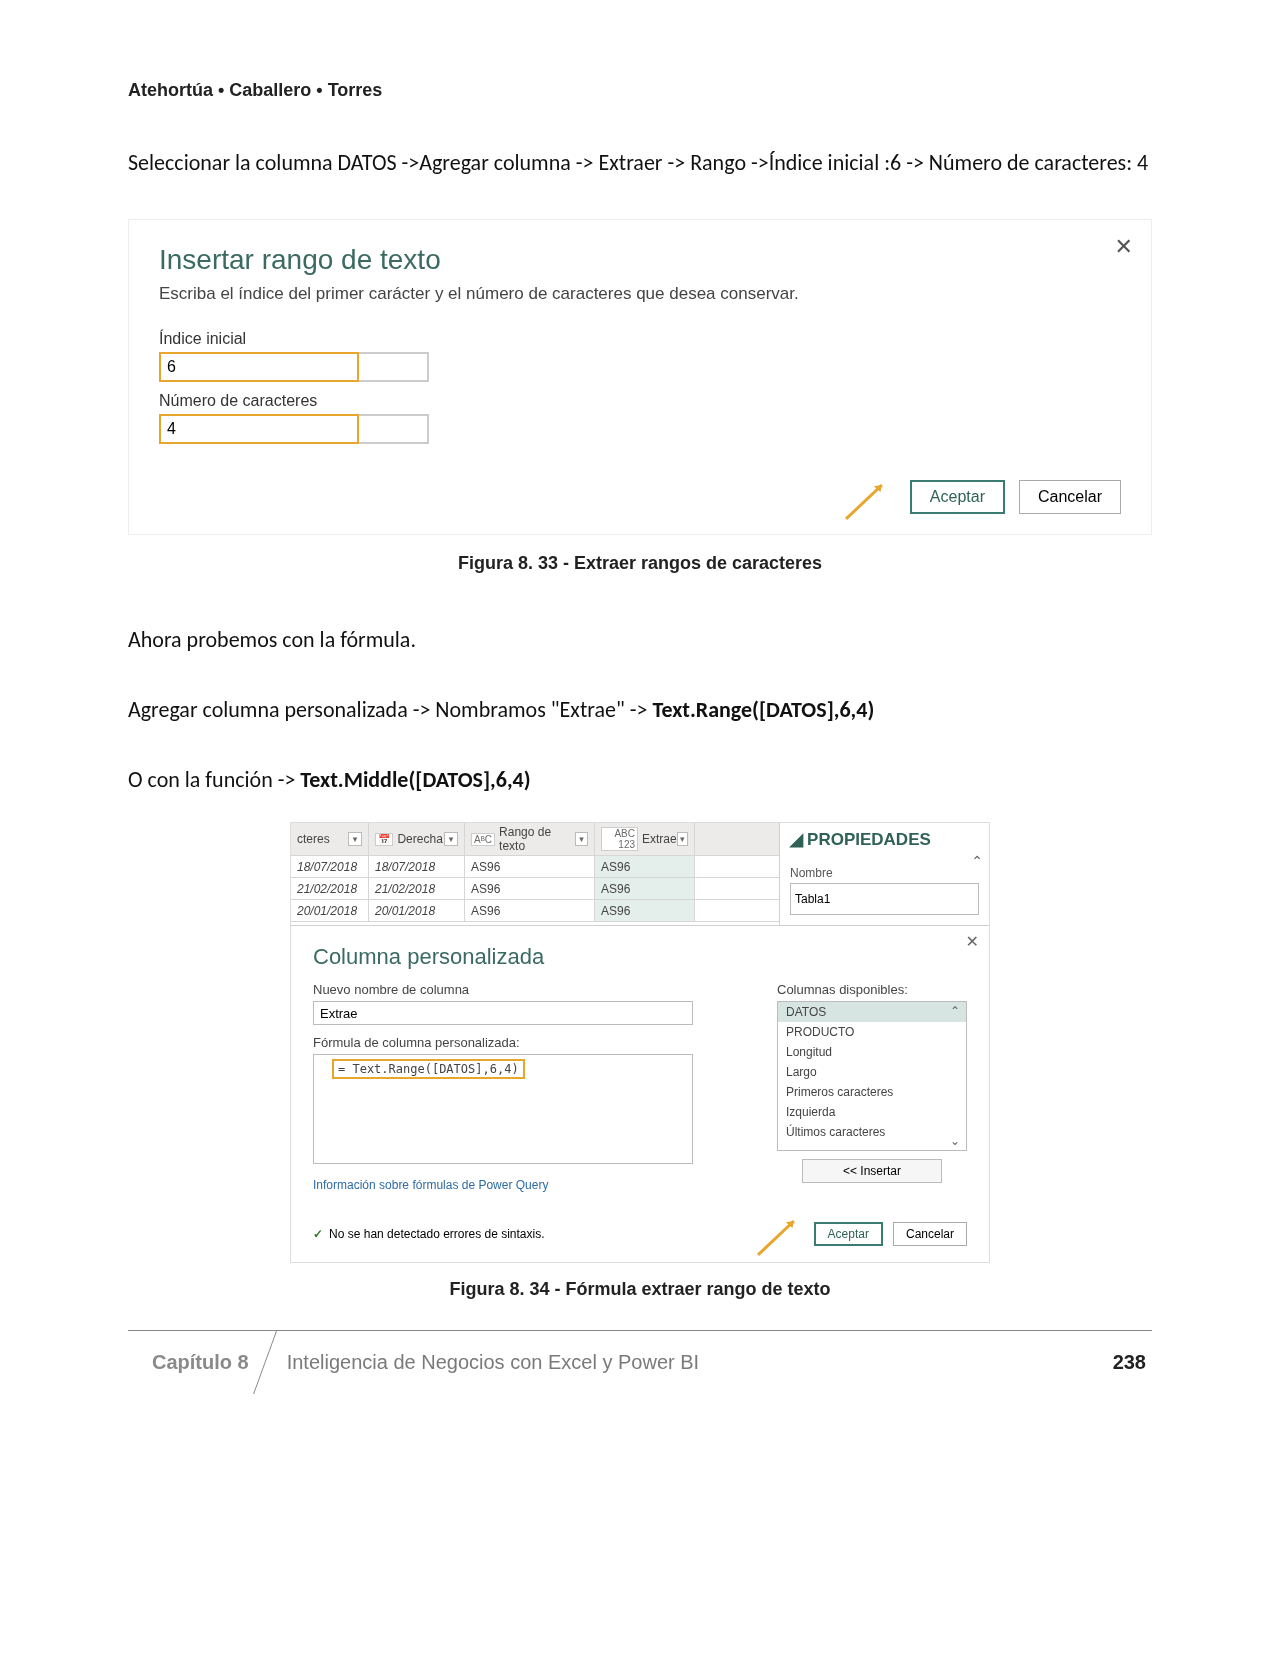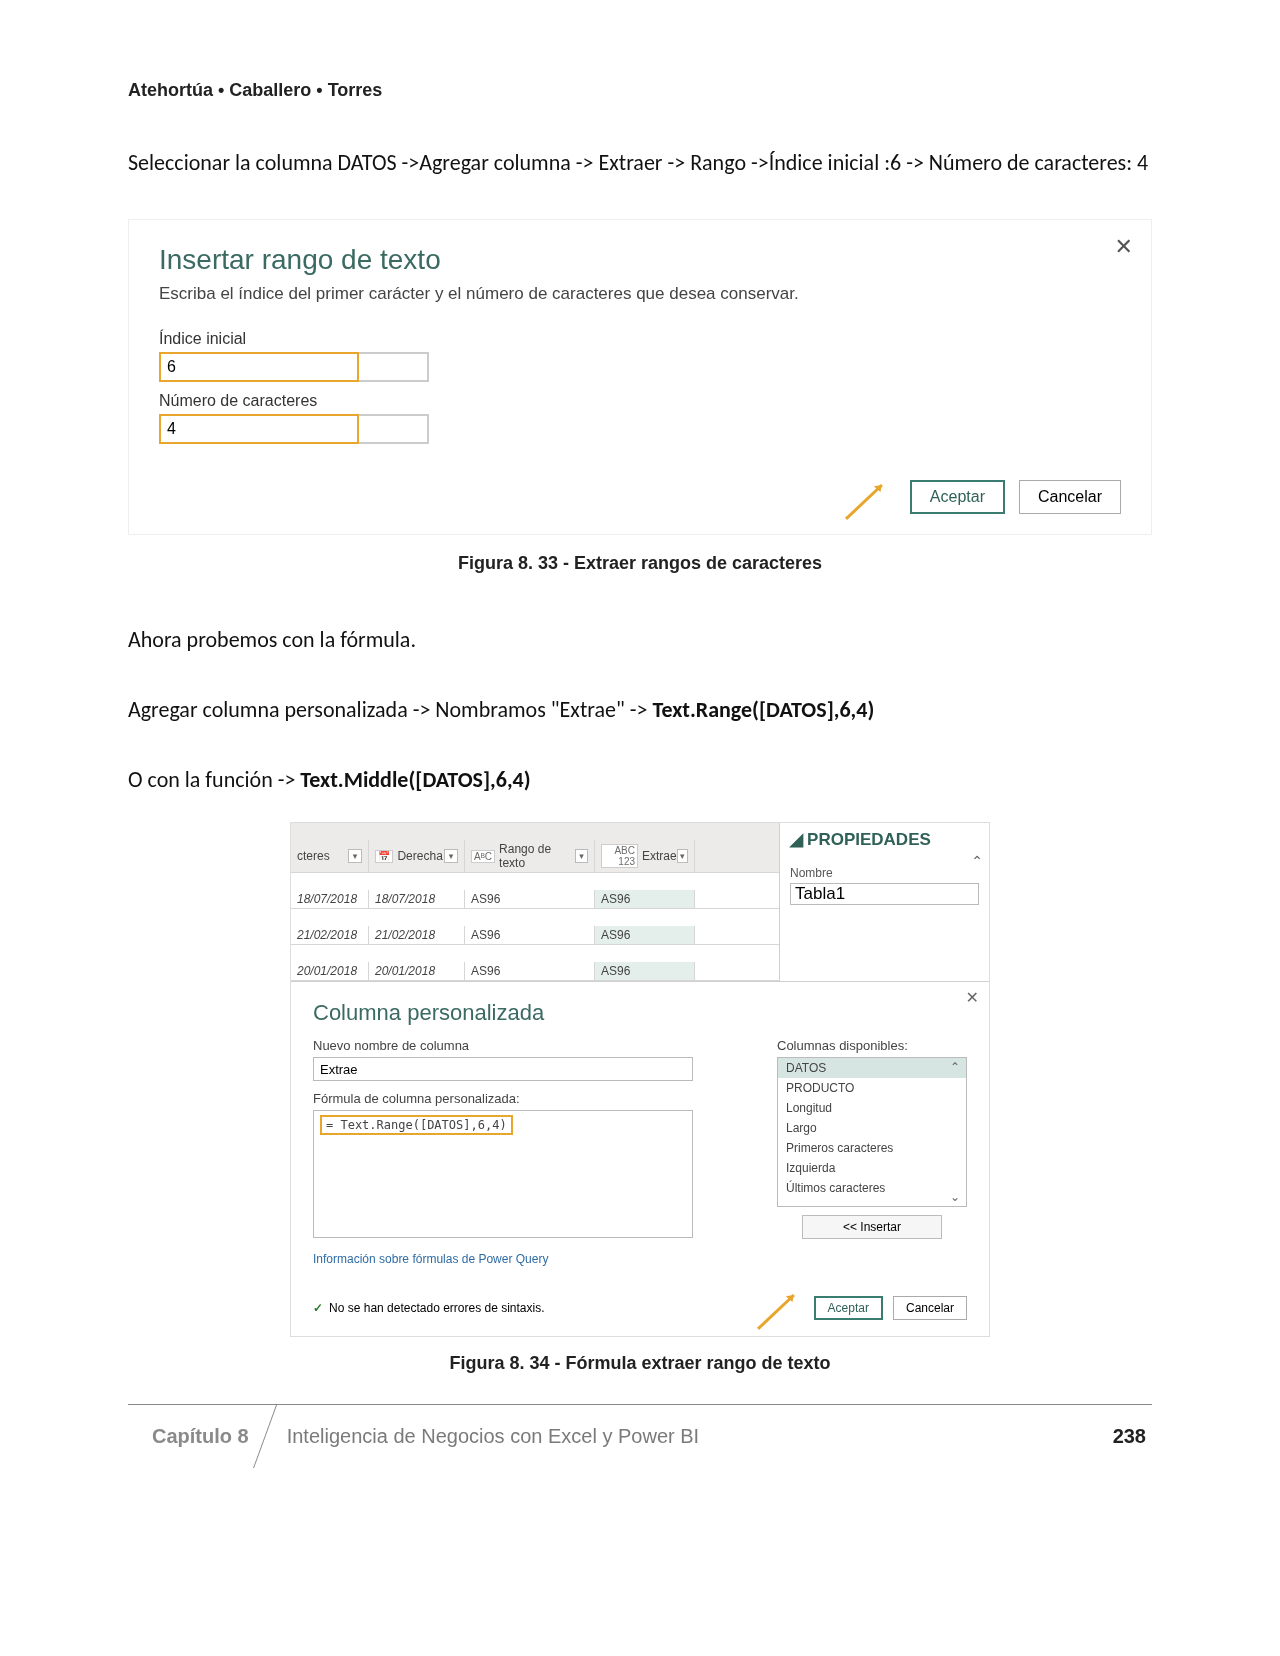--- a/index.html
+++ b/index.html
@@ -139,21 +139,20 @@
     align-items: stretch;
   }
   .hdr-row { background: #ecebea; }
   .data-row { background: #fff; }
   .cell {
     border-right: 1px solid #d6d6d6;
     padding: 2px 6px;
     font-size: 12px;
     display: flex;
     align-items: center;
-    margin-top: 17px;
   }
   .c-cteres { width: 78px; }
   .c-derecha { width: 96px; }
   .c-rango { width: 130px; }
   .c-extrae { width: 100px; text-align: right; }
   .hdr-cell {
     font-weight: 400;
     color: #444;
     position: relative;
   }
@@ -186,22 +185,22 @@
     font-size: 17px;
     color: #2f6157;
     font-weight: 600;
     margin-bottom: 16px;
   }
   .side-title .tri { color: #2f6157; margin-right: 4px; }
   .side-label { font-size: 12px; color: #555; margin-bottom: 3px; }
   .side-input {
     border: 1px solid #bbb;
     width: 100%;
-    height: 22px;
-    font-size: 17px;
+    height: 32px;
+    font-size: 12px;
     padding: 2px 4px;
   }
   .dlg2-body {
     padding: 18px 22px 16px 22px;
     position: relative;
   }
   .dlg2-close2 {
     position: absolute;
     top: 6px; right: 10px;
     color: #666;
@@ -230,23 +229,23 @@
     border: 1px solid #bbb;
     width: 380px;
     height: 24px;
     font-size: 13px;
     padding: 2px 6px;
     margin-bottom: 10px;
   }
   .dlg2-formula-area {
     border: 1px solid #bbb;
     width: 380px;
-    height: 128px;
-    font-size: 12px;
-    padding: 4px 6px;
+    height: 110px;
+    font-size: 12px;
+    padding: 4px 18px;
     background: #fff;
   }
   .dlg2-formula-line {
     border: 2px solid #e9a62d;
     padding: 1px 4px;
     display: inline-block;
     font-family: Consolas, monospace;
     font-size: 12px;
   }
   .dlg2-cols-list {

